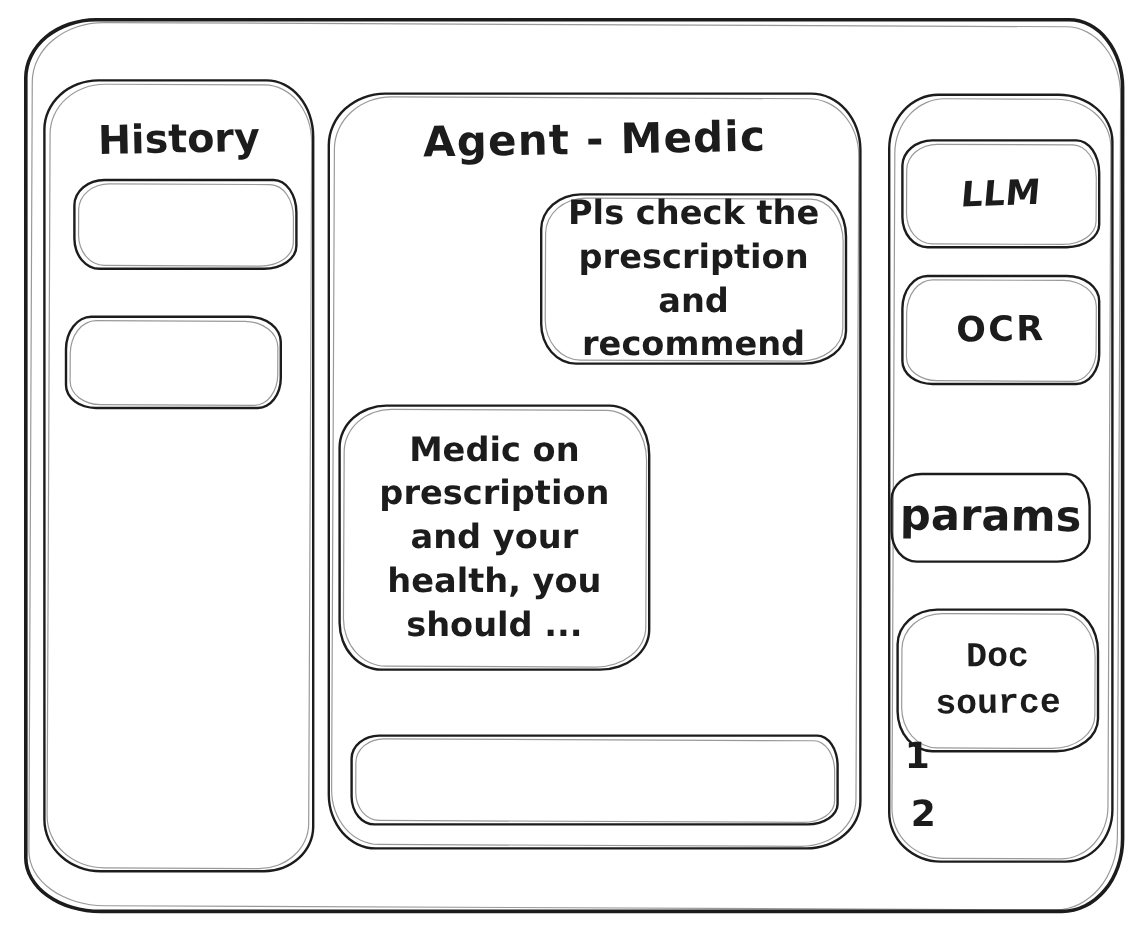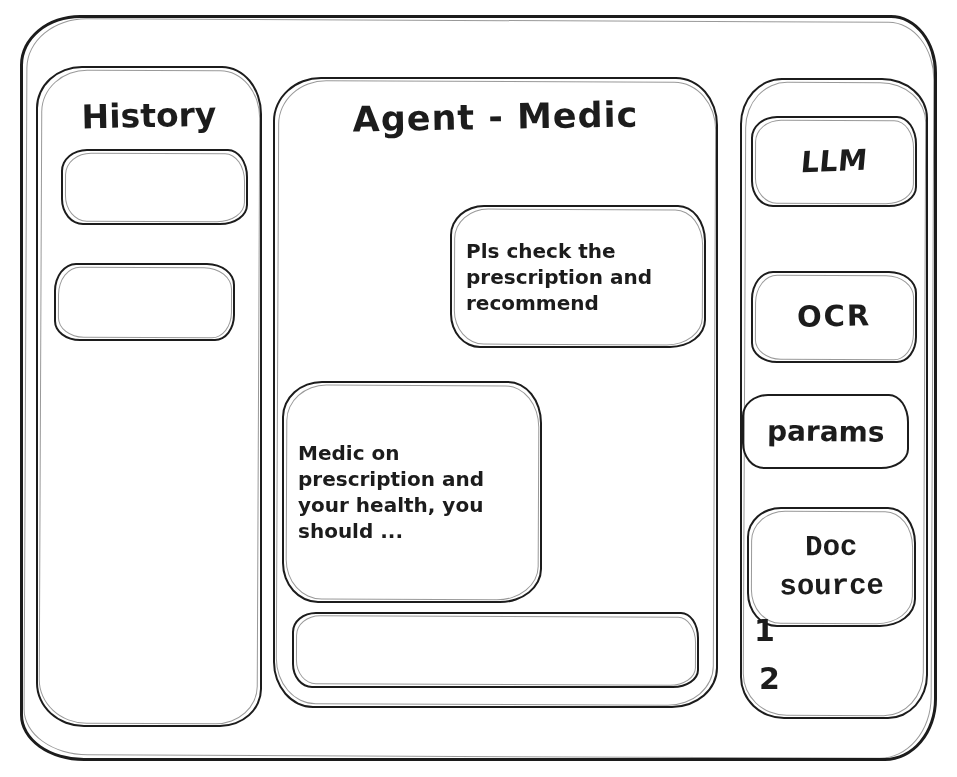--- a/index.html
+++ b/index.html
@@ -38,32 +38,32 @@
   .r-bub1 { border-radius:34px 28px 36px 30px / 30px 36px 28px 34px; }
   .r-bub2 { border-radius:40px 34px 42px 36px / 36px 42px 34px 40px; }
   .r-inp { border-radius:24px 18px 26px 20px / 20px 26px 18px 24px; }
 
   .title { position:absolute; left:0; right:0; text-align:center; font-weight:bold; }
   .history-title { top:28px; font-size:33px; transform:rotate(-1.2deg); }
   .chat-title { top:18px; font-size:35px; letter-spacing:1px; transform:rotate(-1deg); }
 
   .bubble {
     display:flex; align-items:center; justify-content:center;
-    font-size:20px; font-weight:bold;
-    line-height:1.3; padding:12px 14px;margin-top:44px;
+    text-align:center; font-size:28px; font-weight:bold;
+    line-height:1.3; padding:12px 14px;
   }
   .tool {
     display:flex; align-items:center; justify-content:center;
     text-align:center; font-size:29px; font-weight:bold;
     line-height:1.35; padding:6px 10px; cursor:pointer;
   }
   .tool-label { display:inline-block; }
   .llm .tool-label { transform:skewX(-7deg) rotate(-2deg); }
   .ocr .tool-label { transform:rotate(-1deg); letter-spacing:2px; }
-  .params { font-size:28px; }
+  .params { font-size:36px; }
   .params .tool-label { transform:rotate(.6deg); }
   .docsource .tool-label { transform:rotate(-.6deg); }
 
   .hist-item { cursor:pointer; }
   .input-box { cursor:text; }
   .msg-input {
     position:absolute; inset:4px 10px;
     width:calc(100% - 20px); height:calc(100% - 8px);
     border:none; outline:none; background:transparent;
     font:bold 24px "DejaVu Sans", sans-serif; color:var(--ink);
@@ -95,21 +95,21 @@
       <input class="msg-input" type="text" placeholder="" style="">
     </div>
   </main>
 
   <aside class="sketch dbl r-panelR" style="left:717px; top:60px; width:188px; height:641px;">
 
     <div class="sketch dbl r-md1 tool llm" style="left:9px; top:36px; width:166px; height:91px;">
       <span class="tool-label">LLM</span>
     </div>
 
-    <div class="sketch dbl r-md2 tool ocr" style="left:9px; top:149px; width:166px; height:92px;margin-top:42px;">
+    <div class="sketch dbl r-md2 tool ocr" style="left:9px; top:149px; width:166px; height:92px;">
       <span class="tool-label">OCR</span>
     </div>
 
     <div class="sketch r-md1 tool params" style="left:0px; top:314px; width:167px; height:75px;">
       <span class="tool-label">params</span>
     </div>
 
     <div class="sketch dbl r-bub1 tool docsource" style="left:5px; top:427px; width:169px; height:120px;font-family:Liberation Mono, monospace;">
       <span class="tool-label">Doc source</span>
     </div>

